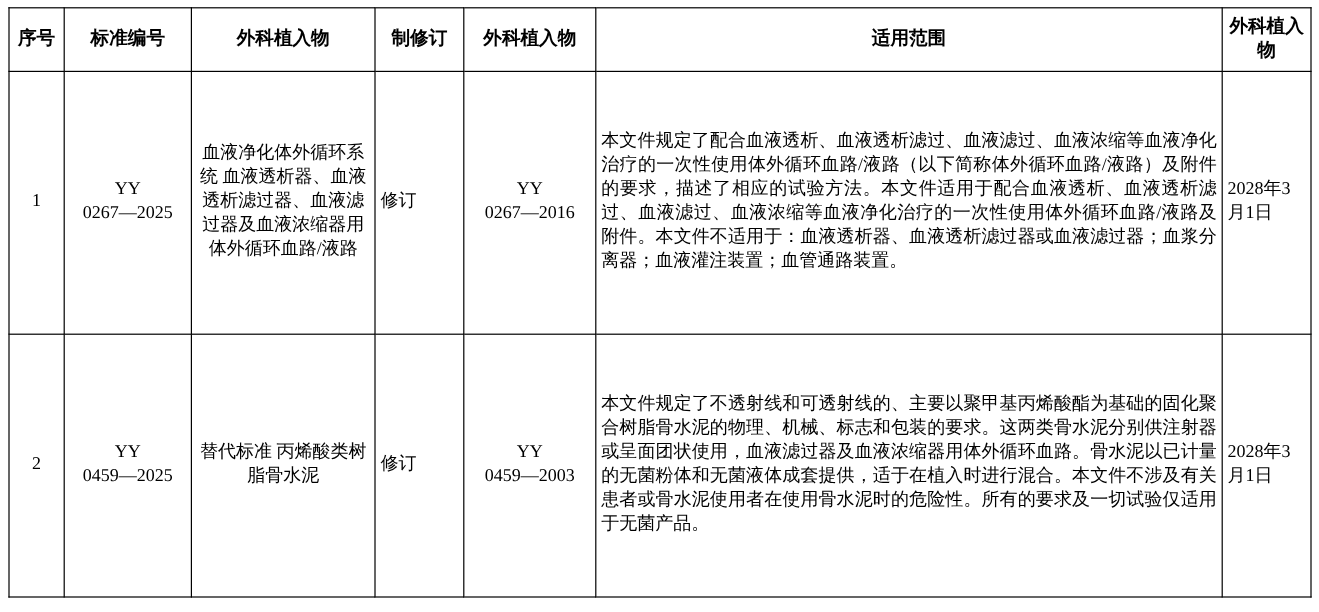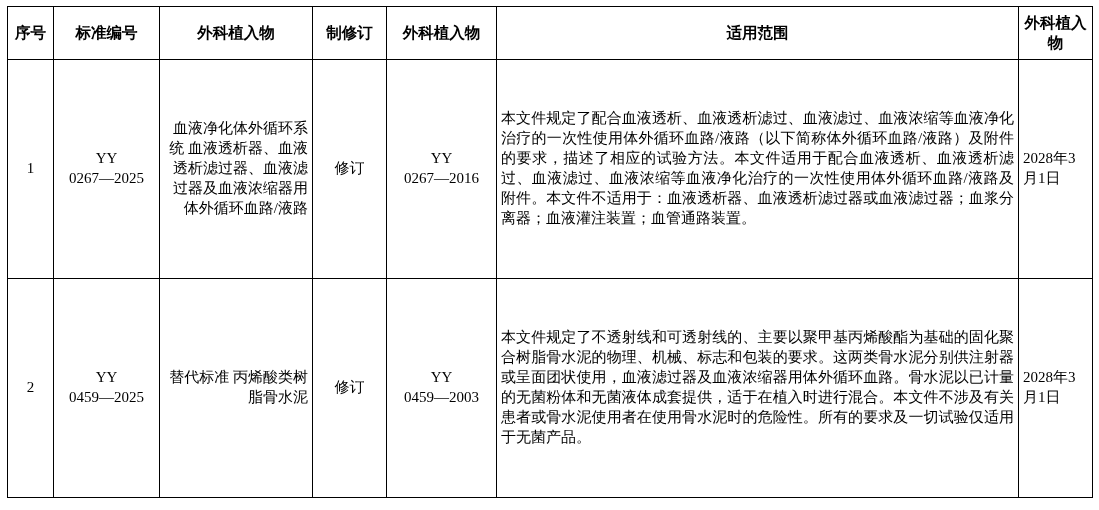--- a/index.html
+++ b/index.html
@@ -53,27 +53,26 @@
   td.seq {
     text-align: center;
     font-size: 15.5px;
   }
   td.number {
     text-align: center;
     font-size: 15.5px;
     line-height: 1.4;
   }
   td.name {
-    text-align: right;
+    text-align: center;
     font-size: 15.5px;
     line-height: 1.5;
     padding: 4px 6px;
   }
   td.revise {
-    text-align: center;
     font-size: 15.5px;
     margin-left: 16px;
   }
   td.replace {
     text-align: center;
     font-size: 15.5px;
     line-height: 1.4;
   }
   td.scope {
     text-align: justify;

